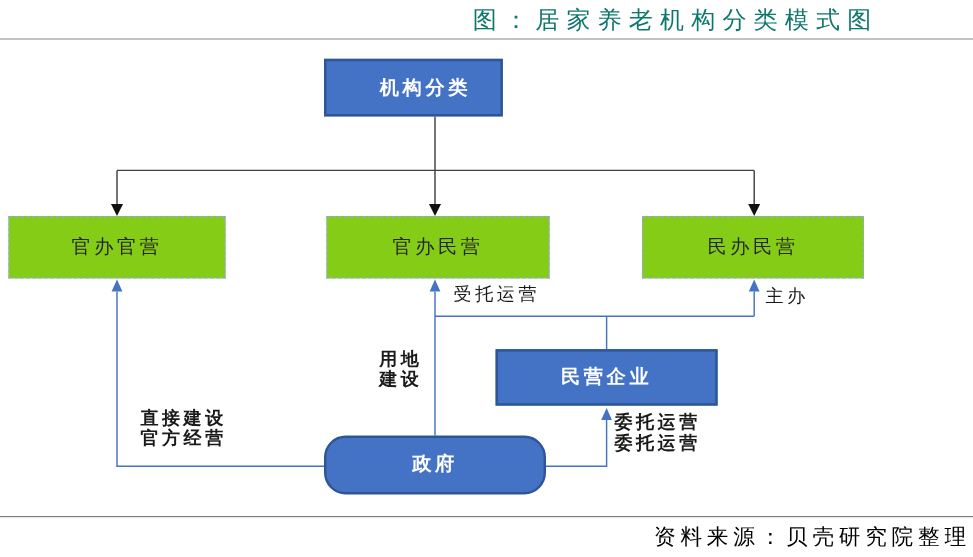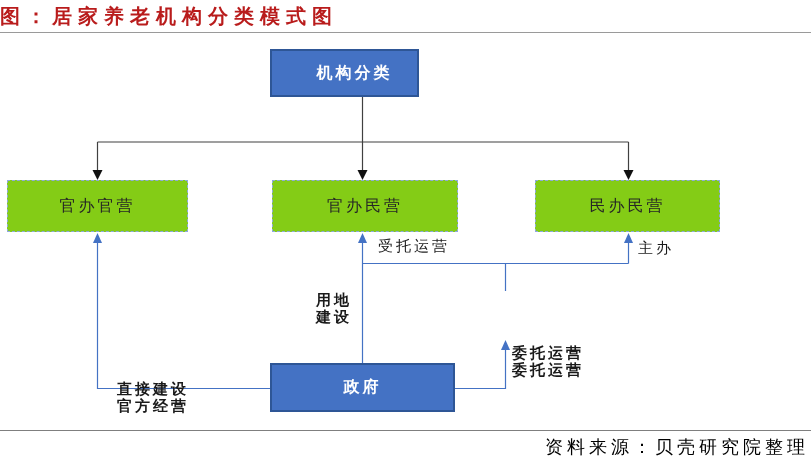--- a/index.html
+++ b/index.html
@@ -1,22 +1,22 @@
 <!DOCTYPE html>
 <html><head>
 <meta charset="utf-8">
 <style>
   html,body { margin:0; padding:0; background:#fff; }
   .page {
     position:relative; width:811px; height:464px; background:#ffffff;
     font-family:"Liberation Serif", serif; overflow:hidden;
   }
   .title {
-    position:absolute; left:0; top:3px; width:732px; text-align:left;
-    font-size:20px; font-weight:bold; color:#b91c1c; letter-spacing:6px;
+    position:absolute; left:0; top:3px; width:732px; text-align:right;
+    font-size:20px; font-weight:normal; color:#0f766e; letter-spacing:6px;
     font-family:"Liberation Serif", serif; white-space:nowrap;
   }
   .rule { position:absolute; left:0; right:0; height:0; border-top:1px solid #9a9a9a; }
   .rule-top { top:32px; }
   .rule-bottom { top:430px; border-top-color:#7f7f7f; }
   .footer {
     position:absolute; right:2px; top:435px; font-size:18px; color:#000;
     letter-spacing:4px; font-family:"Liberation Serif", serif; white-space:nowrap;
   }
   .box {
@@ -41,27 +41,27 @@
   .lbl span { display:block;font-weight:bold; }
   .lbl.right { text-align:right; }
   svg.wires { position:absolute; left:0; top:0; z-index:1; pointer-events:none; }
 
   
   #node-root        { left:270px; top:49px;  width:149px; height:48px;padding-left:20px; }
   #node-govgov      { left:7px;   top:180px; width:181px; height:52px; }
   #node-govpriv     { left:272px; top:180px; width:186px; height:52px; }
   #node-privpriv    { left:535px; top:180px; width:185px; height:52px; }
   #node-enterprise  { left:413px; top:291px; width:185px; height:47px; }
-  #node-government  { left:270px; top:363px; width:185px; height:49px; }
+  #node-government  { left:270px; top:363px; width:185px; height:49px;border-radius:18px; }
 
   
   #lbl-entrust    { left:378px; top:238px; }
   #lbl-host       { left:638px; top:240px; }
   #lbl-land       { left:298px; top:292px; width:54px; }
-  #lbl-direct     { left:117px; top:341px;margin-top:40px; }
+  #lbl-direct     { left:117px; top:341px; }
   #lbl-commission { left:512px; top:345px; }
 </style>
 </head>
 <body>
 
 <div class="page">
 
   <div class="title">图：居家养老机构分类模式图</div>
   <div class="rule rule-top"></div>
 
@@ -104,20 +104,23 @@
   </div>
 
   <div class="box dashed" id="node-govpriv">
     <span>官办民营</span>
   </div>
 
   <div class="box dashed" id="node-privpriv">
     <span>民办民营</span>
   </div>
 
+  <div class="box solid" id="node-enterprise">
+    <span>民营企业</span>
+  </div>
 
   <div class="box solid" id="node-government">
     <span>政府</span>
   </div>
 
   <div class="lbl" id="lbl-entrust">受托运营</div>
 
   <div class="lbl" id="lbl-host">主办</div>
 
   <div class="lbl right" id="lbl-land">

